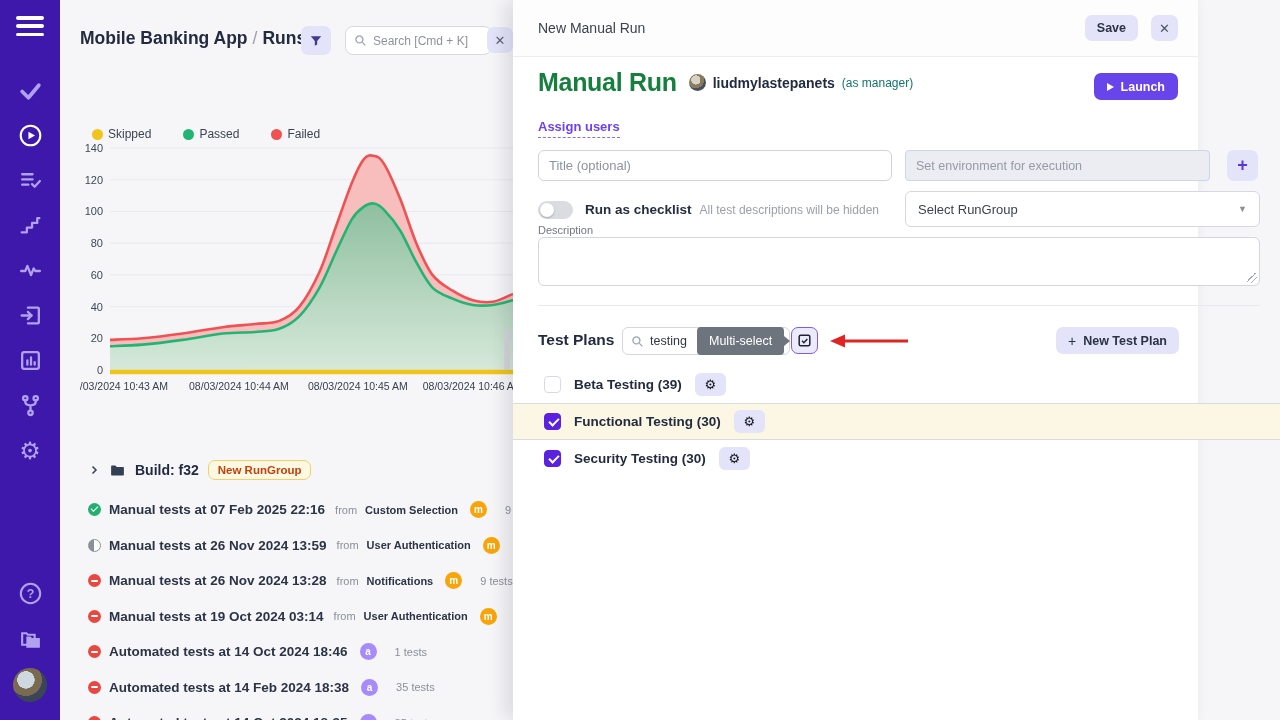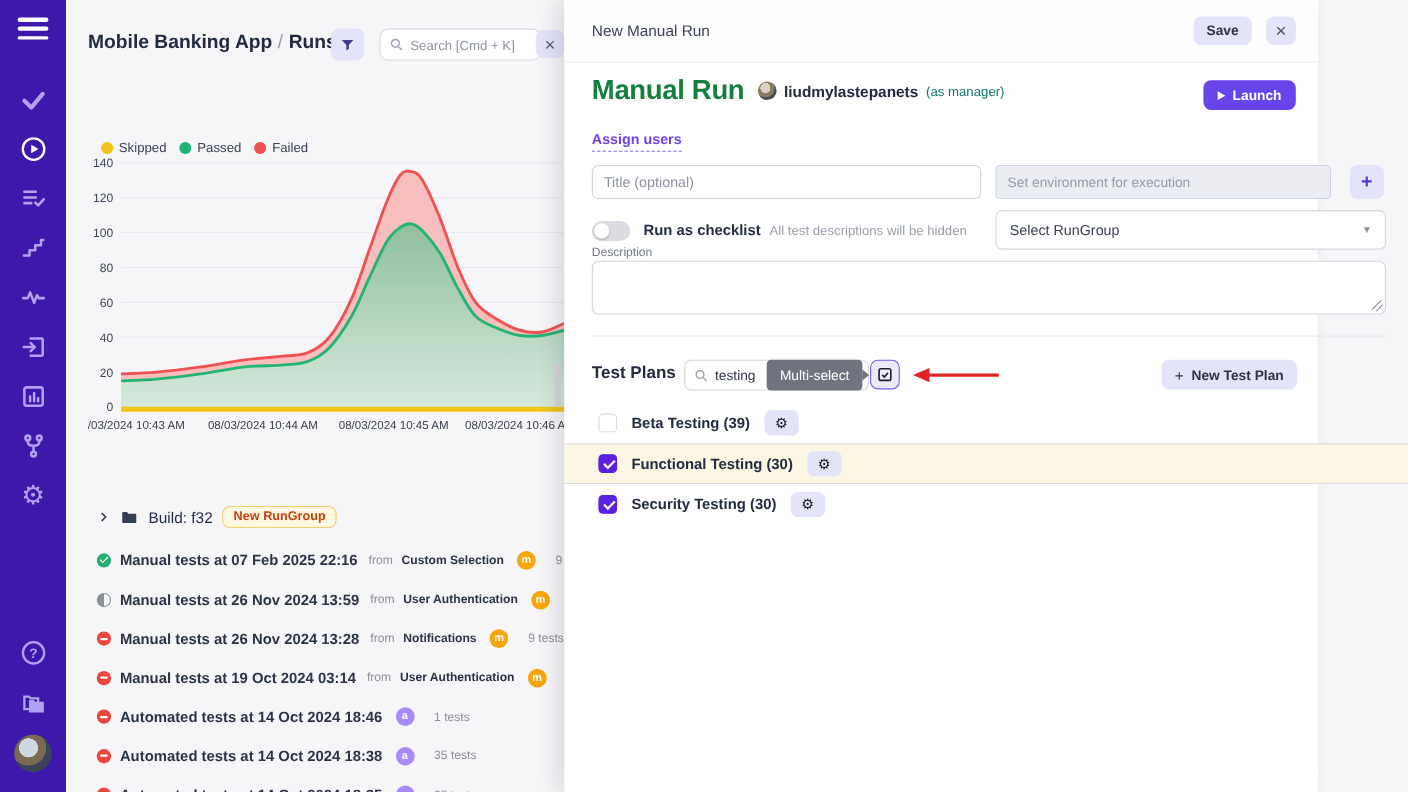--- a/index.html
+++ b/index.html
@@ -28,33 +28,33 @@
   .search-box { position:absolute; left:285px; top:26px; width:147px; height:29px; background:#fff; border:1px solid #d6d9e0; border-radius:8px; display:flex; align-items:center; gap:6px; padding:0 8px; }
   .search-box input { border:0; outline:none; width:100%; font-size:12px; color:#374151; background:transparent; font-family:inherit; }
   .search-box input::placeholder { color:#8d939e; }
   .clear-btn { position:absolute; left:427px; top:27px; width:26px; height:26px; color:#5b6472; font-size:13px; }
 
   .tab-bar { position:absolute; left:0; top:84px; width:453px; height:30px; display:flex; align-items:center; }
   .tab-bar .list-icon { margin-left:23px; color:#4b5563; display:flex; }
   .tab { margin-left:25px; font-size:13px; font-weight:bold; color:#3f4754; cursor:pointer; white-space:nowrap; }
   .pink-badge { position:absolute; left:438px; top:4px; background:#f5a9b8; color:#c22b45; font-size:12px; font-weight:bold; padding:4px 9px; border-radius:6px; cursor:pointer; }
 
-  .legend { position:absolute; left:32px; top:127px; display:flex; gap:12px; align-items:center; }
+  .legend { position:absolute; left:32px; top:127px; display:flex; gap:32px; align-items:center; }
   .legend .li { display:flex; align-items:center; gap:5px; font-size:12px; color:#3c4452; }
   .legend .dot { width:11px; height:11px; border-radius:50%; }
 
   .chart-wrap { position:absolute; left:20px; top:142px; width:433px; height:255px; }
   .ytick { font-size:11px; fill:#3f4856; font-family:"Liberation Sans",sans-serif; }
   .xtick { font-size:10.5px; fill:#39414d; font-family:"Liberation Sans",sans-serif; }
 
   .scroll-thumb { position:absolute; left:444px; top:330px; width:6px; height:40px; background:#d4d6db; border-radius:3px; cursor:grab; }
 
   .group-row { position:absolute; left:28px; top:460px; display:flex; align-items:center; gap:9px; cursor:pointer; }
   .group-row .chev { display:flex; color:#374151; }
-  .group-row .glabel { font-size:14px; font-weight:normal; color:#1f2940; }
+  .group-row .glabel { font-size:14px; font-weight:bold; color:#1f2940; }
   .rungroup-badge { background:#fdf8e2; border:1.5px solid #f1d06b; color:#c2410c; font-size:11.5px; font-weight:bold; padding:3px 9px; border-radius:7px; }
 
   .runs-list { position:absolute; left:0; top:492px; width:453px; }
   .run-row { height:35.5px; display:flex; align-items:center; padding-left:28px; gap:8px; white-space:nowrap; overflow:hidden; cursor:pointer; }
   .st-ic { width:13px; height:13px; border-radius:50%; flex:0 0 13px; position:relative; }
   .st-passed { background:#23b06e; }
   .st-failed { background:#e8483f; }
   .st-progress { border:1.5px solid #8a909a; background:linear-gradient(90deg,#8a909a 0 50%, #ffffff 50% 100%); }
   .st-passed::after { content:""; position:absolute; left:3px; top:3.2px; width:6px; height:3px; border-left:1.8px solid #fff; border-bottom:1.8px solid #fff; transform:rotate(-45deg); }
   .st-failed::after { content:""; position:absolute; left:2.8px; top:5.6px; width:7.4px; height:1.8px; background:#fff; border-radius:1px; }
@@ -325,21 +325,21 @@
         <span class="mini-badge mb-m">m</span>
       </div>
       <div class="run-row">
         <span class="st-ic st-failed"></span>
         <span class="run-title">Automated tests at 14 Oct 2024 18:46</span>
         <span class="mini-badge mb-a">a</span>
         <span class="run-tests">1 tests</span>
       </div>
       <div class="run-row">
         <span class="st-ic st-failed"></span>
-        <span class="run-title">Automated tests at 14 Oct 2024 18:38</span>
+        <span class="run-title">Automated tests at 14 Feb 2024 18:38</span>
         <span class="mini-badge mb-a">a</span>
         <span class="run-tests">35 tests</span>
       </div>
       <div class="run-row">
         <span class="st-ic st-failed"></span>
         <span class="run-title">Automated tests at 14 Oct 2024 18:35</span>
         <span class="mini-badge mb-a">a</span>
         <span class="run-tests">35 tests</span>
       </div>
     </div>

